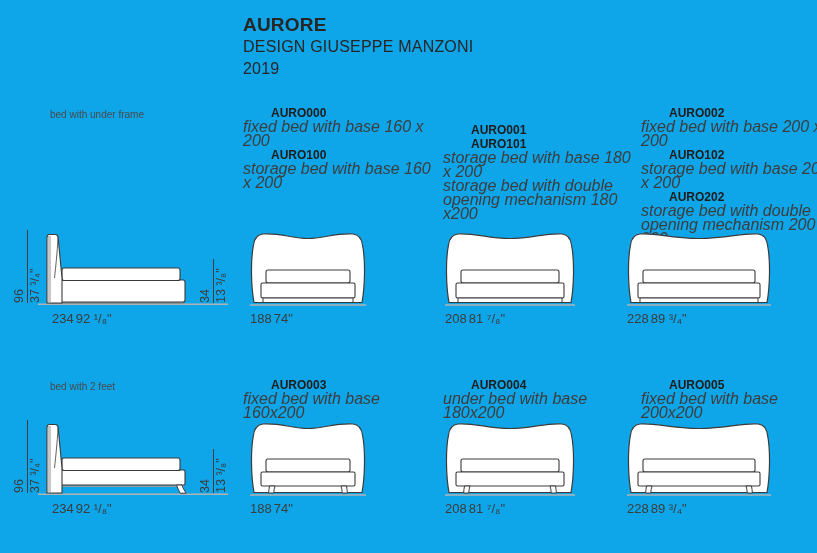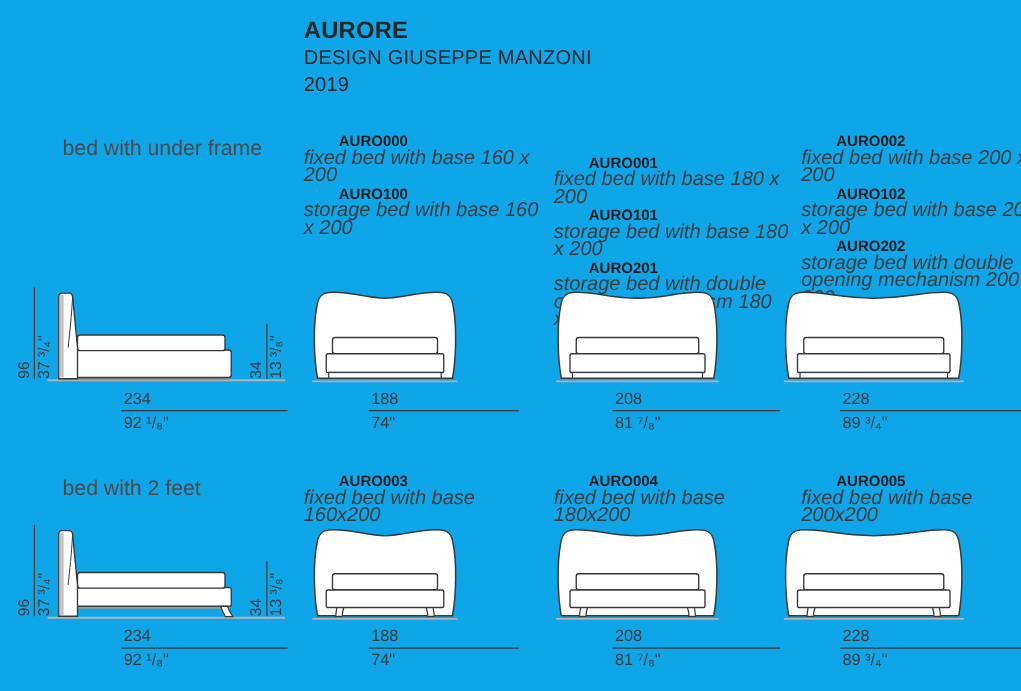--- a/index.html
+++ b/index.html
@@ -8,33 +8,33 @@
     font-family:"Liberation Sans","DejaVu Sans",sans-serif; color:#3a3a3a;
     overflow:hidden;
   }
 
   
   .header { position:absolute; left:243px; top:14px; color:#262626; }
   .header .title { font-size:19px; font-weight:bold; line-height:22px; letter-spacing:.2px; }
   .header .sub   { font-size:16px; font-weight:normal; line-height:22px; letter-spacing:.2px; }
 
   
-  .row-label { position:absolute; left:50px; font-size:17px; color:#4a4a4a; }
+  .row-label { position:absolute; left:50px; font-size:10px; color:#4a4a4a; }
 
   
   .codes { position:absolute; width:188px; }
   .codes .code { font-size:12px; font-weight:bold; color:#1c1c1c; line-height:14px;margin-left:28px; }
   .codes .desc { font-size:16px; font-style:italic; color:#3d3d3d; line-height:14px; }
 
   
   .cell { position:absolute; width:232px; height:128px; }
   .cell svg { position:absolute; display:block; }
 
   
-  .hdim { position:absolute; display:flex; flex-direction:column; align-items:flex-start;margin-left:47px; }
+  .hdim { position:absolute; display:flex; align-items:flex-start; }
   .hdim .bar { align-self:stretch; height:1px; background:#3c3c3c; margin:2px 0 2px 0; }
   .hdim .cm, .hdim .in { font-size:13px; color:#3c3c3c; line-height:14px; padding-left:2px; white-space:nowrap; }
 
   
   .vdim { position:absolute; display:flex; flex-direction:row; }
   .vdim .bar { width:1px; background:#3c3c3c; }
   .vdim .vtxt {
     writing-mode:vertical-rl; transform:rotate(180deg);
     font-size:12.5px; color:#3c3c3c; line-height:13px;
     padding:0 1px; white-space:nowrap;
@@ -54,24 +54,22 @@
   <div class="row-label" style="top:109px">bed with under frame</div>
 
   <div class="codes" style="left:243px; top:106px">
     <div class="code">AURO000</div>
     <div class="desc">fixed bed with base 160 x 200</div>
     <div class="code">AURO100</div>
     <div class="desc">storage bed with base 160 x 200</div>
   </div>
   <div class="codes" style="left:443px; top:123px">
     <div class="code">AURO001</div>
-    <div class="desc">fixed bed with base 180 x 200</div>
     <div class="code">AURO101</div>
     <div class="desc">storage bed with base 180 x 200</div>
-    <div class="code">AURO201</div>
     <div class="desc">storage bed with double opening mechanism 180 x200</div>
   </div>
   <div class="codes" style="left:641px; top:106px">
     <div class="code">AURO002</div>
     <div class="desc">fixed bed with base 200 x 200</div>
     <div class="code">AURO102</div>
     <div class="desc">storage bed with base 200 x 200</div>
     <div class="code">AURO202</div>
     <div class="desc">storage bed with double opening mechanism 200 x 200</div>
   </div>
@@ -150,21 +148,21 @@
   </div>
 
   <div class="row-label" style="top:381px">bed with 2 feet</div>
 
   <div class="codes" style="left:243px; top:378px">
     <div class="code">AURO003</div>
     <div class="desc">fixed bed with base 160x200</div>
   </div>
   <div class="codes" style="left:443px; top:378px">
     <div class="code">AURO004</div>
-    <div class="desc">fixed bed with base 180x200</div>
+    <div class="desc">under bed with base 180x200</div>
   </div>
   <div class="codes" style="left:641px; top:378px">
     <div class="code">AURO005</div>
     <div class="desc">fixed bed with base 200x200</div>
   </div>
 
   <div class="cell" style="left:12px; top:418px">
     <div class="vdim" style="left:0; top:2px; height:73px">
       <span class="vtxt">96</span>
       <span class="bar"></span>

